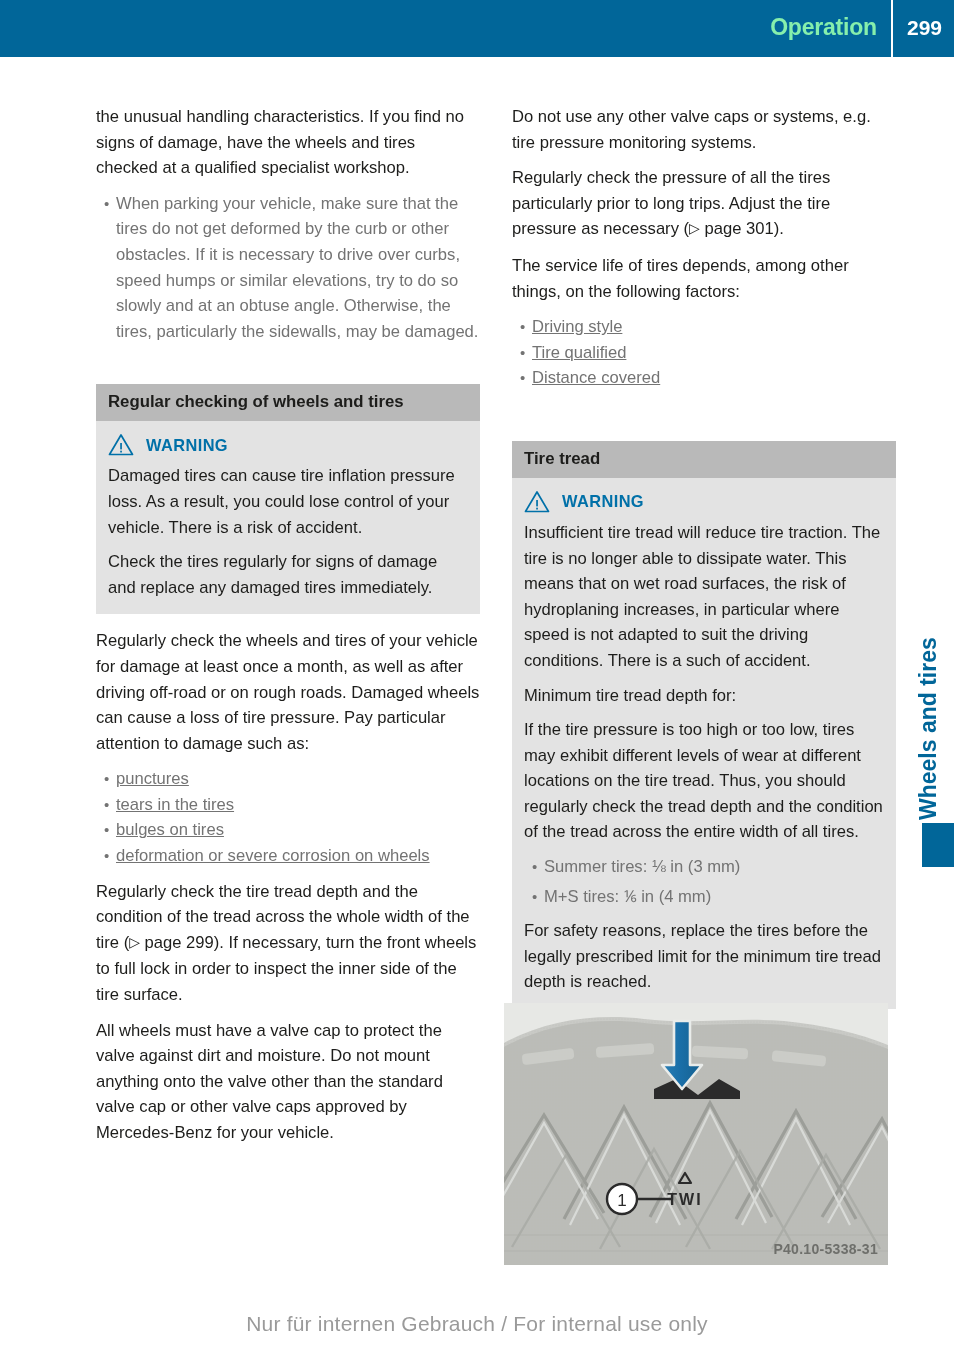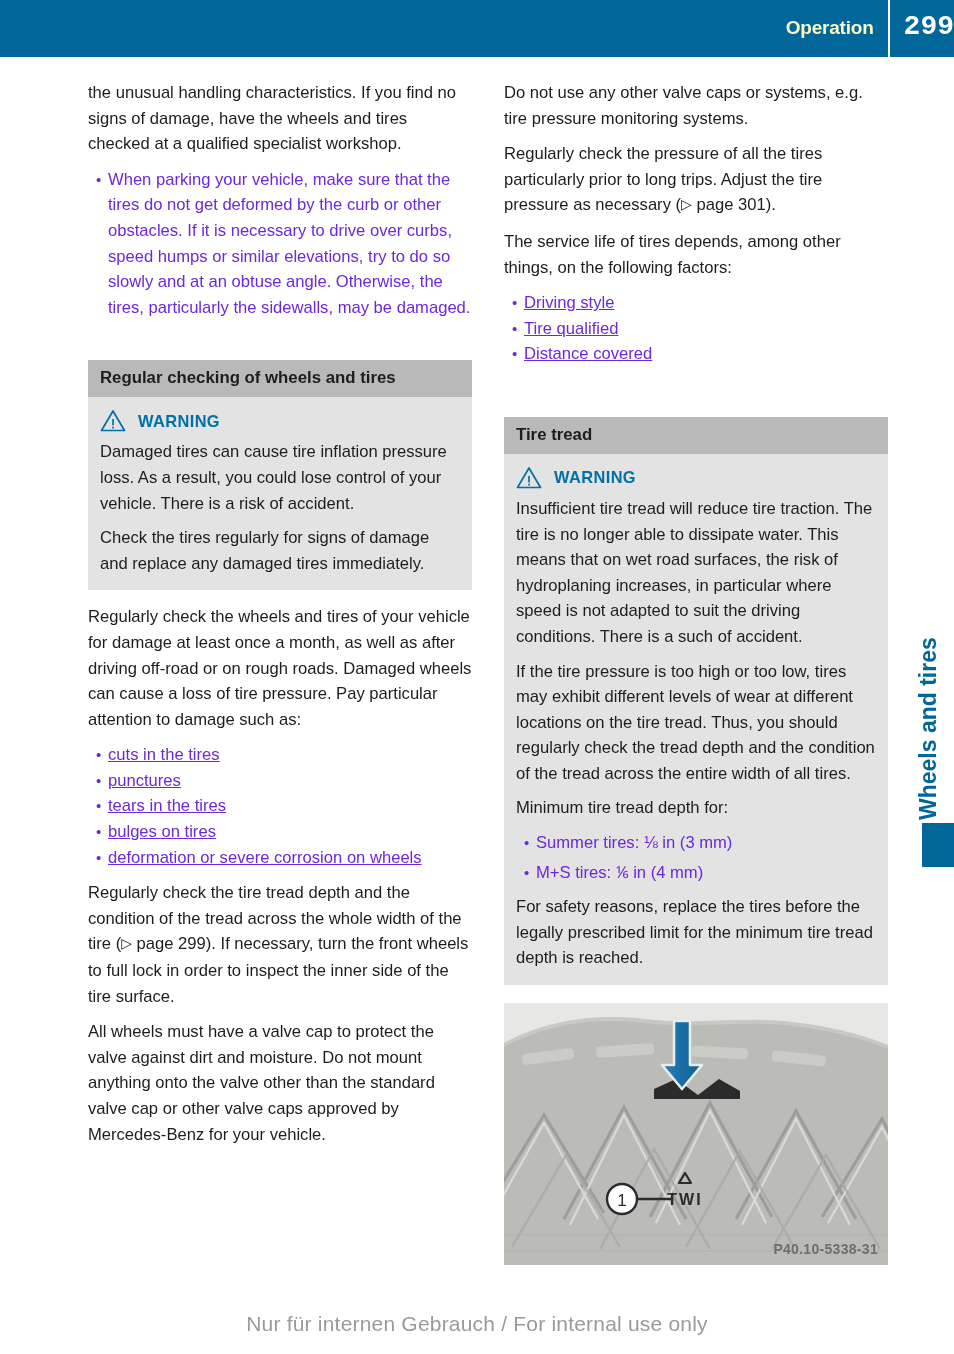--- a/index.html
+++ b/index.html
@@ -28,68 +28,69 @@
     background: #016699;
   }
   .header-inner {
     position: absolute;
     right: 0; top: 0;
     height: 57px;
     display: flex;
     align-items: center;
   }
   .header-title {
-    color: #fef9c3;
-    font-size: 19px;
+    color: #86efac;
+    font-size: 23px;
     font-weight: bold;
     letter-spacing: -0.2px;
     padding-right: 14px;
     line-height: 1;
     padding-bottom: 3px;
   }
   .header-divider {
     width: 2px;
     height: 57px;
     background: #ffffff;
   }
   .header-page {
     color: #ffffff;
-    font-size: 28px;
+    font-size: 21px;
     font-weight: bold;
     padding-left: 14px;
+    padding-right: 12px;
     line-height: 1;
     padding-bottom: 3px;
-    font-family: Liberation Mono, monospace;
   }
 
   
   .col {
     position: absolute;
-    top: 80px;
+    top: 104px;
     width: 384px;
+    margin-left: 8px;
   }
   .col-left  { left: 88px;  }
   .col-right { left: 504px; }
 
   p.para {
     font-size: 16.6px;
     line-height: 25.6px;
     color: #1d1d1b;
     margin-bottom: 10px;
     text-align: left;
   }
   p.para:last-child { margin-bottom: 0; }
 
   
   ul.bullets { list-style: none; margin: 0 0 10px 0; }
   ul.bullets li {
     position: relative;
     font-size: 16.6px;
     line-height: 25.6px;
-    color: #6d28d9;
+    color: #737373;
     padding-left: 20px;
     margin-bottom: 4px;
   }
   ul.bullets li:last-child { margin-bottom: 0; }
   ul.bullets li::before {
     content: "\2022";
     position: absolute;
     left: 8px;
     top: 0;
     font-size: 15px;
@@ -240,21 +241,20 @@
       </div>
       <p class="para">Damaged tires can cause tire inflation pressure loss. As a result, you could lose control of your vehicle. There is a risk of accident.</p>
       <p class="para">Check the tires regularly for signs of damage and replace any damaged tires immediately.</p>
     </div>
 
     <div class="spacer-sm"></div>
 
     <p class="para">Regularly check the wheels and tires of your vehicle for damage at least once a month, as well as after driving off-road or on rough roads. Damaged wheels can cause a loss of tire pressure. Pay particular attention to damage such as:</p>
 
     <ul class="bullets tight">
-      <li>cuts in the tires</li>
       <li>punctures</li>
       <li>tears in the tires</li>
       <li>bulges on tires</li>
       <li>deformation or severe corrosion on wheels</li>
     </ul>
 
     <p class="para"><span>Regularly check the tire tread depth and the</span> <span>condition of the tread across the whole width of the tire (</span><span class="pgref">▷</span><span> page 299</span><span>). If necessary, turn the front wheels to full lock in order to inspect the inner side of the tire surface.</span></p>
 
     <p class="para">All wheels must have a valve cap to protect the valve against dirt and moisture. Do not mount anything onto the valve other than the standard valve cap or other valve caps approved by Mercedes-Benz for your vehicle.</p>
   </div>
@@ -282,22 +282,22 @@
         <span class="warn-icon">
           <svg viewBox="0 0 26 23" width="26" height="23" aria-hidden="true">
             <path d="M13 2 L24.5 21.5 L1.5 21.5 Z" fill="none" stroke="#0070a8" stroke-width="1.7" stroke-linejoin="round"></path>
             <rect x="12.2" y="10" width="1.7" height="6.4" fill="#0070a8"></rect>
             <rect x="12.2" y="17.7" width="1.7" height="1.8" fill="#0070a8"></rect>
           </svg>
         </span>
         <span class="warn-label">WARNING</span>
       </div>
       <p class="para">Insufficient tire tread will reduce tire traction. The tire is no longer able to dissipate water. This means that on wet road surfaces, the risk of hydroplaning increases, in particular where speed is not adapted to suit the driving conditions. There is a such of accident.</p>
+      <p class="para">Minimum tire tread depth for:</p>
       <p class="para">If the tire pressure is too high or too low, tires may exhibit different levels of wear at different locations on the tire tread. Thus, you should regularly check the tread depth and the condition of the tread across the entire width of all tires.</p>
-      <p class="para">Minimum tire tread depth for:</p>
       <ul class="bullets">
         <li>Summer tires: ⅛ in (3 mm)</li>
         <li>M+S tires: ⅙ in (4 mm)</li>
       </ul>
       <p class="para">For safety reasons, replace the tires before the legally prescribed limit for the minimum tire tread depth is reached.</p>
     </div>
   </div>
 
   <div class="figure">
     <svg width="384" height="262" viewBox="0 0 384 262" aria-hidden="true">

